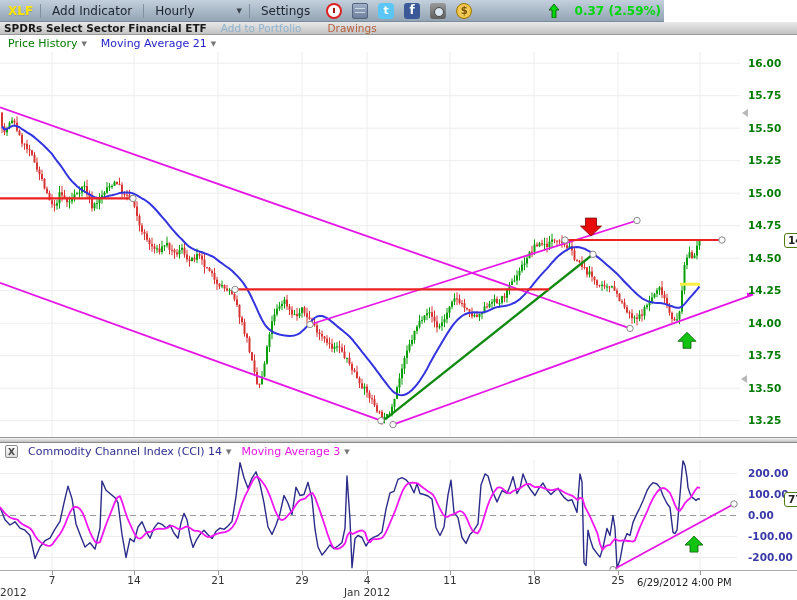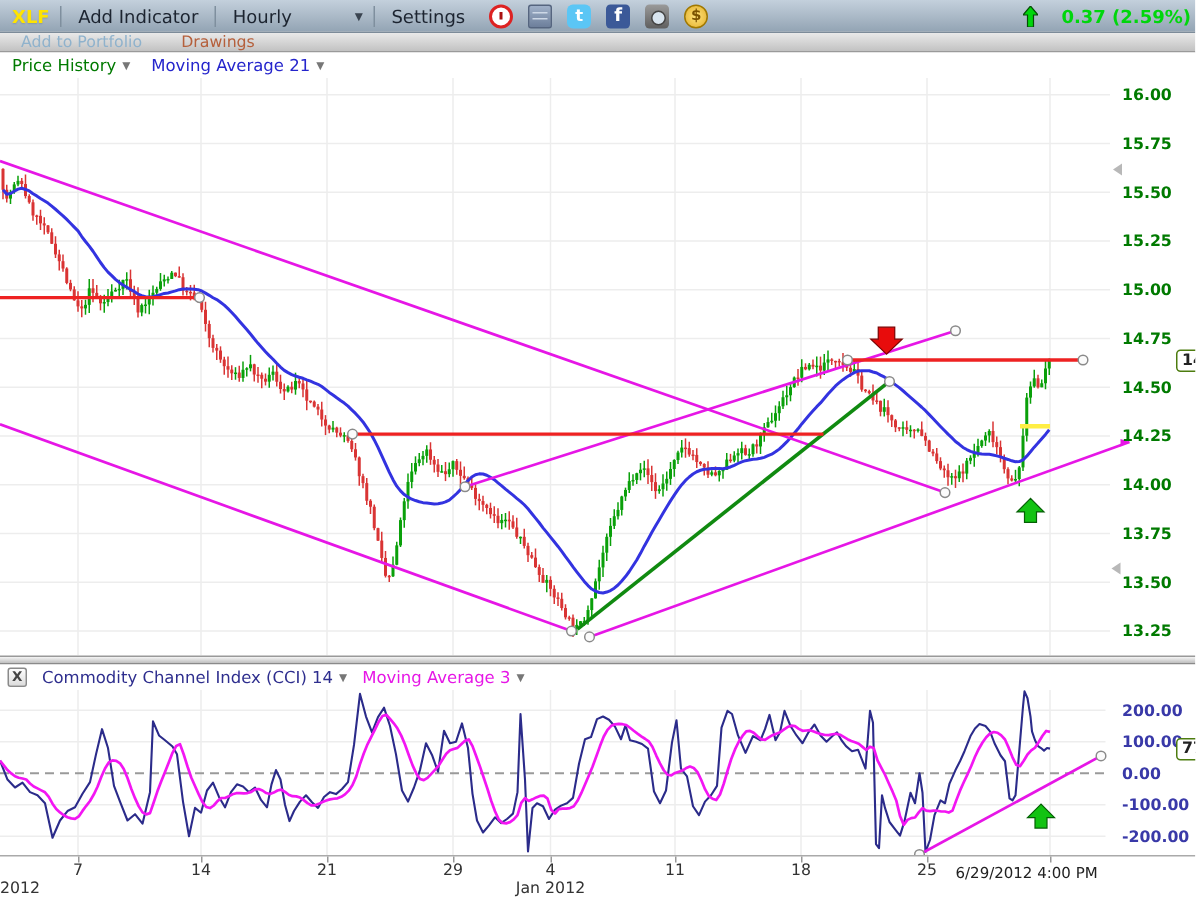--- a/index.html
+++ b/index.html
@@ -1,20 +1,20 @@
 <!DOCTYPE html>
 <html><head>
 <meta charset="utf-8">
 <style>
   html,body{margin:0;padding:0;background:#fff;}
   *{box-sizing:border-box;}
   #app{position:relative;width:797px;height:600px;overflow:hidden;background:#fff;
        font-family:"DejaVu Sans","Liberation Sans",sans-serif;}
   
-  #toolbar{position:absolute;left:0;top:0;width:797px;height:22px;
+  #toolbar{position:absolute;left:0;top:0;width:664px;height:22px;
     background:linear-gradient(#c3d0dc,#a9b8c6 55%,#93a4b4);border-bottom:1px solid #7c8b99;
     display:flex;align-items:center;font-size:12px;color:#1c2430;}
   .tb-sep{width:1px;height:14px;background:#7f8f9e;margin:0 7px;}
   #ticker{color:#ffe400;font-weight:bold;margin-left:8px;text-shadow:0 1px 1px #44556644;}
   .tb-item{padding:0 4px;white-space:nowrap;cursor:default;}
   #tf-caret{margin-left:38px;}
   .caret{font-size:7px;color:#3a4450;}
   #tb-icons{display:flex;align-items:center;gap:10px;margin-left:12px;}
   .tbicon{width:16px;height:16px;display:inline-block;position:relative;}
   #quote-change{position:absolute;right:3px;top:4px;display:flex;align-items:center;gap:16px;
@@ -95,20 +95,21 @@
     </span>
     <span id="quote-change">
       <svg width="10" height="14">
         <polygon points="5,0 10,6 7,6 7,14 3,14 3,6 0,6" fill="#00d60c" stroke="#064d06" stroke-width="0.8"></polygon>
       </svg>
       <span>0.37 (2.59%)</span>
     </span>
   </div>
 
   <div id="subbar">
+    <span id="sec-name">SPDRs Select Sector Financial ETF</span>
     <span id="add-portfolio">Add to Portfolio</span>
     <span id="drawings-btn">Drawings</span>
   </div>
 
   <div id="price-header">
     <span id="ph-series">Price History</span>
     <span class="hdr-caret">▼</span>
     <span id="ph-ma">Moving Average 21</span>
     <span class="hdr-caret">▼</span>
   </div>

